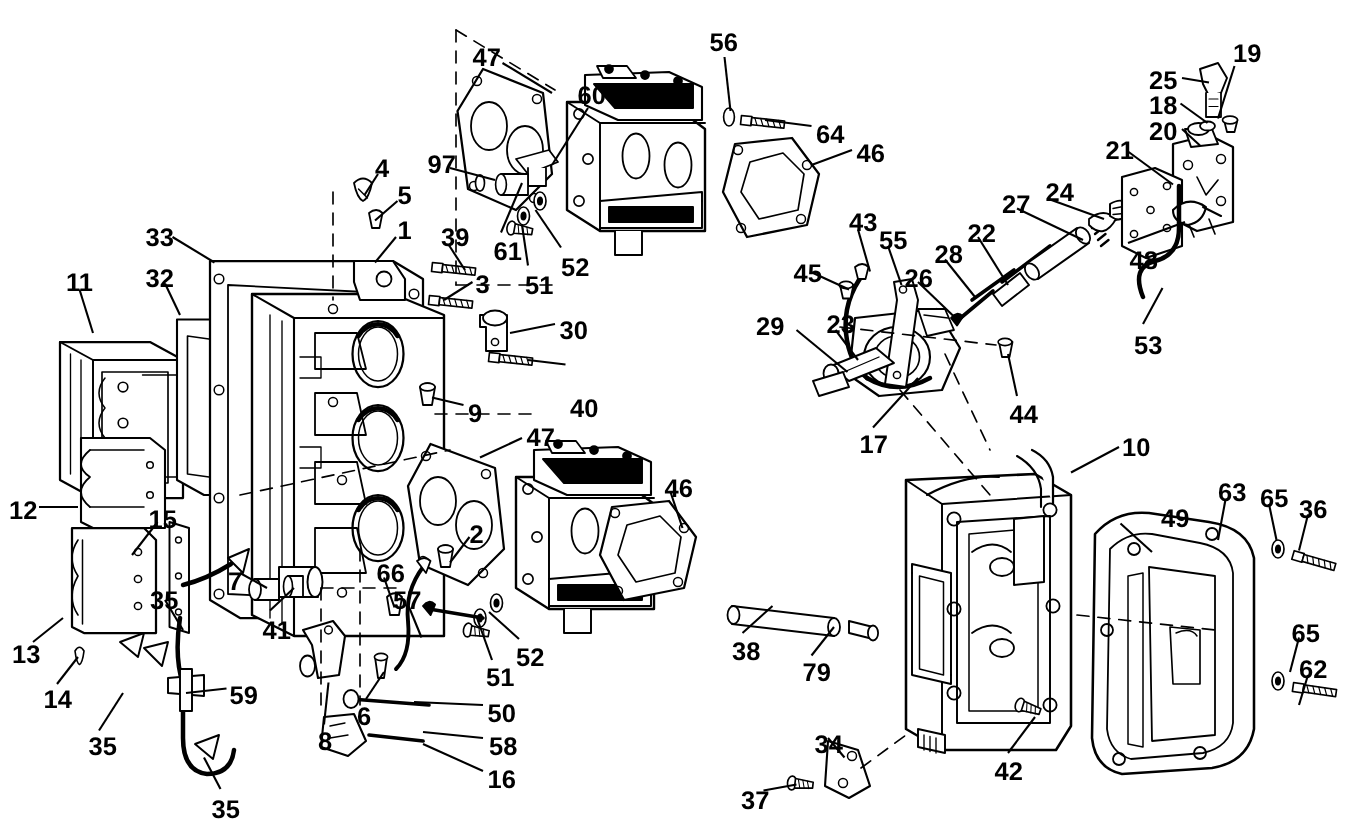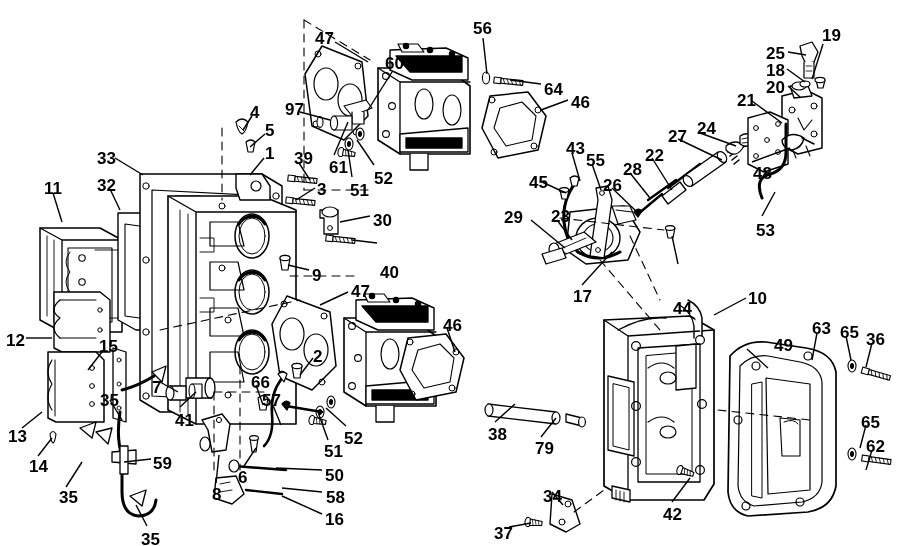--- a/index.html
+++ b/index.html
@@ -562,21 +562,21 @@
       <div class="cal" style="left: 317px; top: 181px;">3</div>
       <div class="cal" style="left: 350px; top: 182px;">51</div>
       <div class="cal" style="left: 529px; top: 174px;">45</div>
       <div class="cal" style="left: 603px; top: 177px;">26</div>
       <div class="cal" style="left: 373px; top: 212px;">30</div>
       <div class="cal" style="left: 504px; top: 209px;">29</div>
       <div class="cal" style="left: 551px; top: 208px;">23</div>
       <div class="cal" style="left: 756px; top: 222px;">53</div>
       <div class="cal" style="left: 380px; top: 240px; margin-top: 24px;">40</div>
       <div class="cal" style="left: 312px; top: 267px;">9</div>
-      <div class="cal" style="left: 673px; top: 268px; margin-top: 32px;">44</div>
+      <div class="cal" style="left: 673px; top: 268px;">44</div>
       <div class="cal" style="left: 351px; top: 283px;">47</div>
       <div class="cal" style="left: 573px; top: 288px;">17</div>
       <div class="cal" style="left: 748px; top: 290px;">10</div>
       <div class="cal" style="left: 6px; top: 332px;">12</div>
       <div class="cal" style="left: 443px; top: 317px;">46</div>
       <div class="cal" style="left: 812px; top: 320px;">63</div>
       <div class="cal" style="left: 840px; top: 324px;">65</div>
       <div class="cal" style="left: 866px; top: 331px;">36</div>
       <div class="cal" style="left: 99px; top: 338px;">15</div>
       <div class="cal" style="left: 774px; top: 337px; text-align: right;">49</div>

